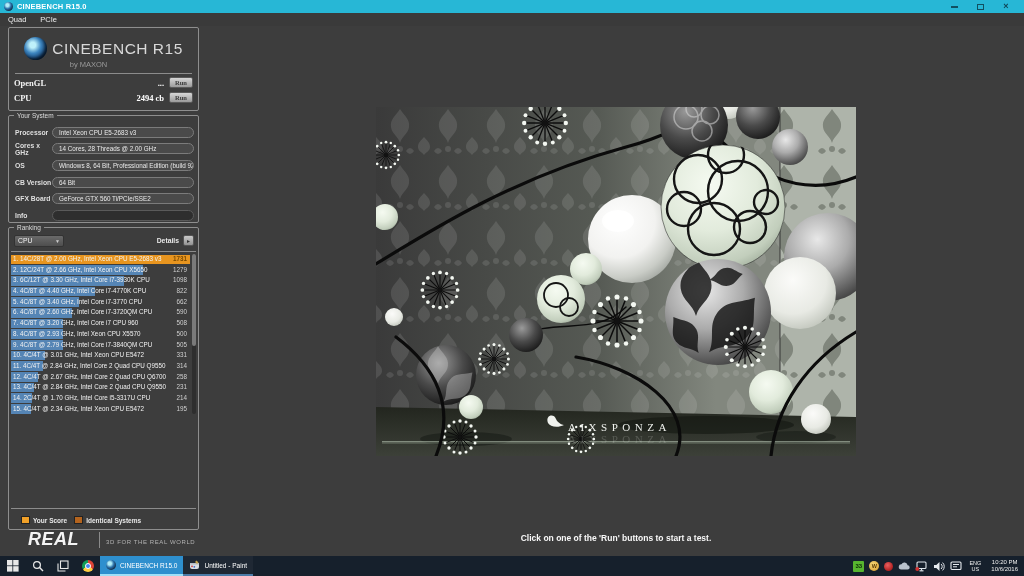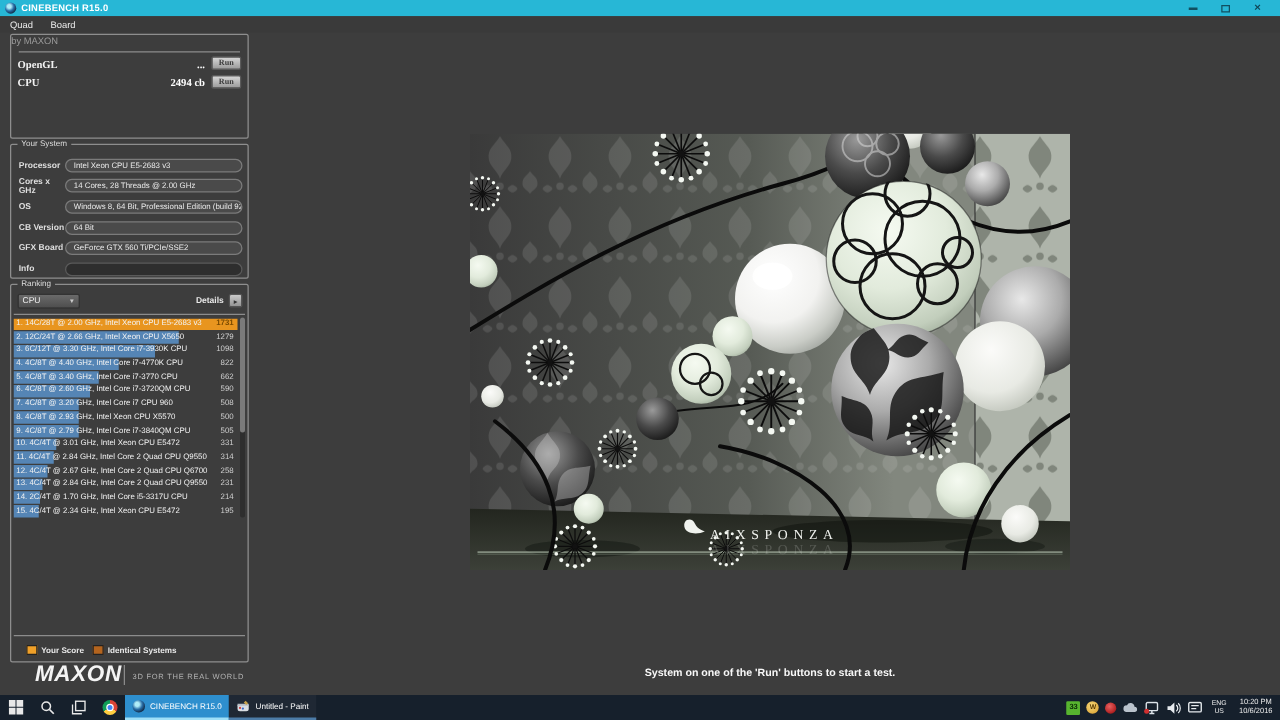--- a/index.html
+++ b/index.html
@@ -29,21 +29,21 @@
   
   .panelbox{position:absolute;left:8px;width:191px;border:1px solid #8E8E8E;border-radius:2px;background:var(--winbg);}
   .legend{position:absolute;top:-4px;left:5px;font-size:6.5px;color:#DDD;background:var(--winbg);padding:0 3px;line-height:8px;}
   
   #logobox{top:27px;height:84px;}
   .logo-row{display:flex;align-items:center;justify-content:center;gap:5px;margin-top:9px;}
   .logo-sphere{width:23px;height:23px;border-radius:50%;
     background:radial-gradient(circle at 38% 35%,#BFF0FA 0 14%,#3D85C0 40%,#15406E 68%,#081426 95%);
     box-shadow:inset -2px -2px 3px rgba(0,0,0,.6);}
   .logo-title{font-size:15.5px;color:#D9D9D9;font-weight:400;letter-spacing:.5px;}
-  .logo-by{font-size:7.5px;color:#9A9A9A;text-align:left;margin:0 30px 0 0;}
+  .logo-by{font-size:7.5px;color:#9A9A9A;text-align:center;margin:0 30px 0 0;}
   .logo-sep{border:none;border-top:1px solid #8C8C8C;margin:4px 6px 0 6px;}
   .test-row{display:flex;align-items:center;height:13px;padding:0 5px;margin-top:2px;font-family:Liberation Serif, serif;}
   .test-label{font-size:8.5px;font-weight:bold;color:#F2F2F2;}
   .test-right{margin-left:auto;display:flex;align-items:center;gap:5px;}
   .test-val{font-size:8.5px;font-weight:bold;color:#FFF;}
   .run-btn{width:24px;height:11px;border:1px solid #5A5A5A;border-radius:2px;cursor:pointer;
     background:linear-gradient(#D6D6D6,#9B9B9B);font-size:6.5px;font-weight:bold;color:#3C3C3C;
     display:flex;align-items:center;justify-content:center;}
   
   #sysbox{top:115px;height:108px;padding-top:8px;}
@@ -125,24 +125,28 @@
           <span class="wc-max-glyph"></span>
         </span>
       <span class="wc">
           <span class="wc-close-glyph">×</span>
         </span>
     </div>
   </div>
 
   <div id="menubar">
     <span>Quad</span>
-    <span>Board</span>
+    <span>PCIe</span>
   </div>
 
   <div id="logobox" class="panelbox">
+    <div class="logo-row">
+      <span class="logo-sphere"></span>
+      <span class="logo-title">CINEBENCH R15</span>
+    </div>
     <div class="logo-by">by MAXON</div>
     <hr class="logo-sep">
     <div class="test-row">
       <span class="test-label">OpenGL</span>
       <span class="test-right">
         <span class="test-val">...</span>
         <span class="run-btn">Run</span>
       </span>
     </div>
     <div class="test-row">
@@ -521,24 +525,24 @@
       <path d="M60 349 C80 300 60 260 20 230"></path>
     </g>
 
     <g>
       <path d="M172 316 c-3 -8 6 -10 8 -4 c2 5 8 6 8 6 c-6 3 -14 2 -16 -2 Z" fill="#F0F2EE"></path>
       <text x="192" y="324" font-family="Liberation Serif, serif" font-size="11" letter-spacing="4.5" fill="#EFF1ED">AIXSPONZA</text>
       <text x="192" y="336" transform="" font-family="Liberation Serif, serif" font-size="11" letter-spacing="4.5" fill="#EFF1ED" opacity=".18">AIXSPONZA</text>
     </g>
   </svg>
 
-  <div id="maxon-logo">MAXON</div>
+  <div id="maxon-logo">REAL</div>
   <div id="footer-divider"></div>
   <div id="tagline">3D FOR THE REAL WORLD</div>
-  <div id="status-text">System on one of the 'Run' buttons to start a test.</div>
+  <div id="status-text">Click on one of the 'Run' buttons to start a test.</div>
 
   <div id="taskbar">
     <span class="tb-btn">
       <svg width="12" height="12" viewBox="0 0 12 12">
         <rect x="0" y="0" width="5.4" height="5.4" fill="#E8E8E8"></rect>
           <rect x="6.2" y="0" width="5.4" height="5.4" fill="#E8E8E8"></rect>
         <rect x="0" y="6.2" width="5.4" height="5.4" fill="#E8E8E8"></rect>
           <rect x="6.2" y="6.2" width="5.4" height="5.4" fill="#E8E8E8"></rect>
       </svg>
     </span>

